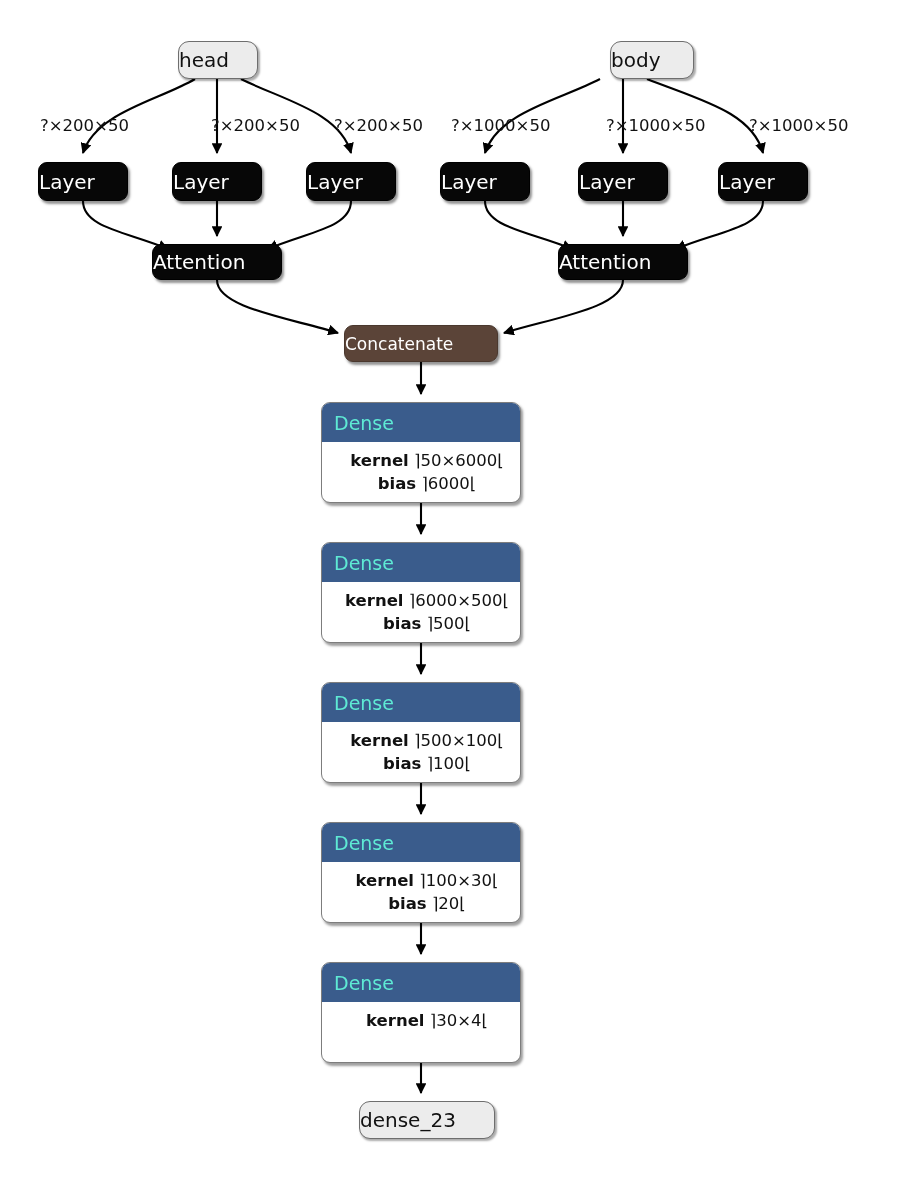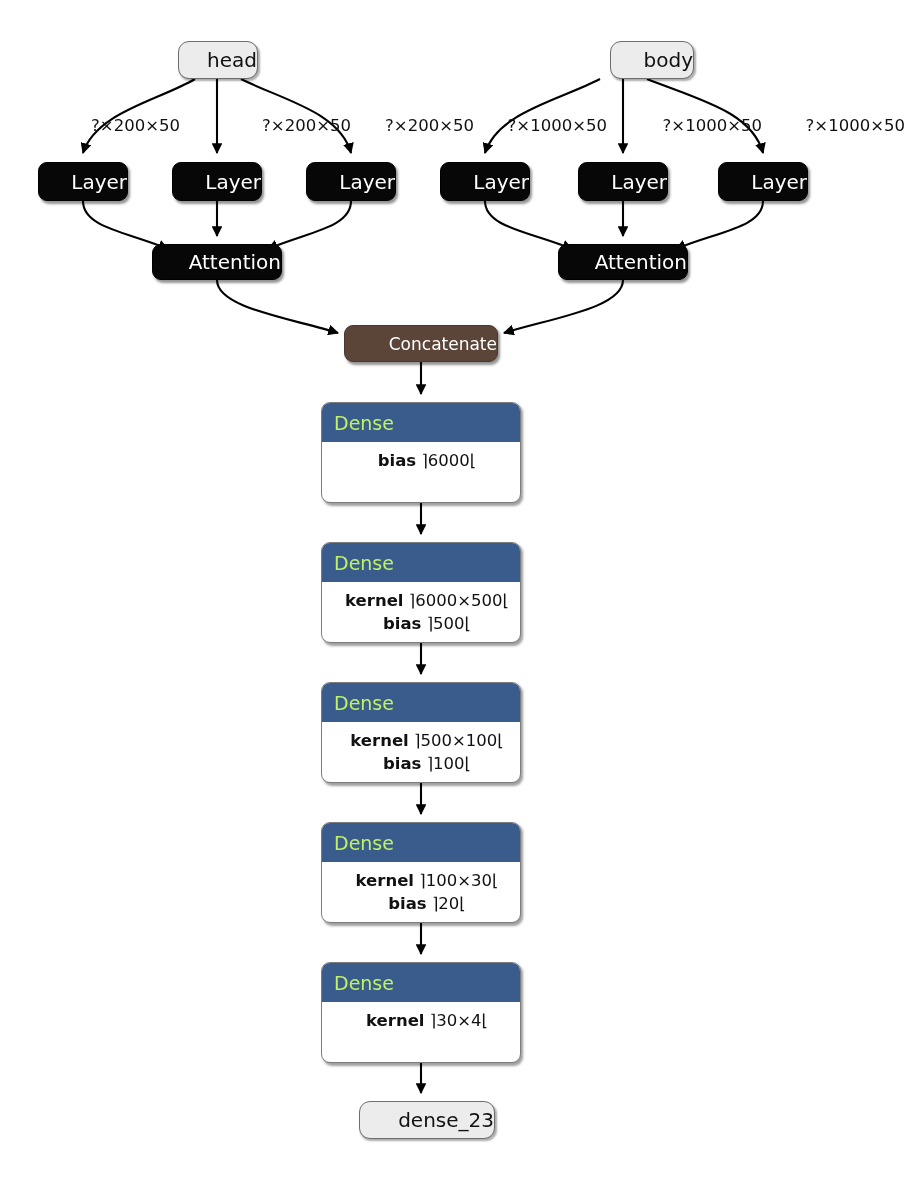--- a/index.html
+++ b/index.html
@@ -24,21 +24,21 @@
     top: 0;
     width: 916px;
     height: 1186px;
     pointer-events: none;
   }
   .node {
     position: absolute;
     box-sizing: border-box;
     display: flex;
     align-items: center;
-    justify-content: flex-end;
+    justify-content: flex-start;
     text-align: center;
     white-space: nowrap;
   }
 
   
   .node-io {
     background: #ececec;
     border: 1.6px solid #6e6e6e;
     border-radius: 11px;
     color: #111111;
@@ -71,21 +71,21 @@
     display: block;
     background: #ffffff;
     border: 1.5px solid #7d7d7d;
     border-radius: 9px;
     overflow: hidden;
     box-shadow: 2px 2.5px 2.5px rgba(0,0,0,0.38);
   }
   .dense-title {
     height: 39px;
     background: #3a5c8c;
-    color: #bef264;
+    color: #5eead4;
     font-size: 19px;
     display: flex;
     align-items: center;
     padding-left: 12px;
     box-sizing: border-box;
   }
   .dense-body {
     padding: 7px 0 6px 12px;
     box-sizing: border-box;
   }
@@ -101,21 +101,21 @@
   .dense-row .pshape {
     font-weight: normal;
   }
 
   
   .edge-label {
     position: absolute;
     font-size: 16.5px;
     color: #111111;
     white-space: nowrap;
-    text-align: right;
+    text-align: left;
   }
 </style>
 </head>
 <body>
 
 <div id="graph-root">
 
   <svg class="edges" viewBox="0 0 916 1186" xmlns="http://www.w3.org/2000/svg">
     <defs>
       <marker id="arrow" viewBox="0 0 10 10" refX="9" refY="5" markerWidth="5.2" markerHeight="5.2" orient="auto-start-reverse">
@@ -193,20 +193,24 @@
   </div>
 
   <div class="node node-concat" style="left:344px; top:325px; width:154px; height:37px;">
     <span>Concatenate</span>
   </div>
 
   <div class="node node-dense" style="left:321px; top:402px; width:200px; height:101px;">
     <div class="dense-title">Dense</div>
     <div class="dense-body">
       <div class="dense-row">
+        <span class="pname">kernel</span>
+        <span class="pshape"> ⌉50×6000⌊</span>
+      </div>
+      <div class="dense-row">
         <span class="pname">bias</span>
         <span class="pshape"> ⌉6000⌊</span>
       </div>
     </div>
   </div>
 
   <div class="node node-dense" style="left:321px; top:542px; width:200px; height:101px;">
     <div class="dense-title">Dense</div>
     <div class="dense-body">
       <div class="dense-row">

